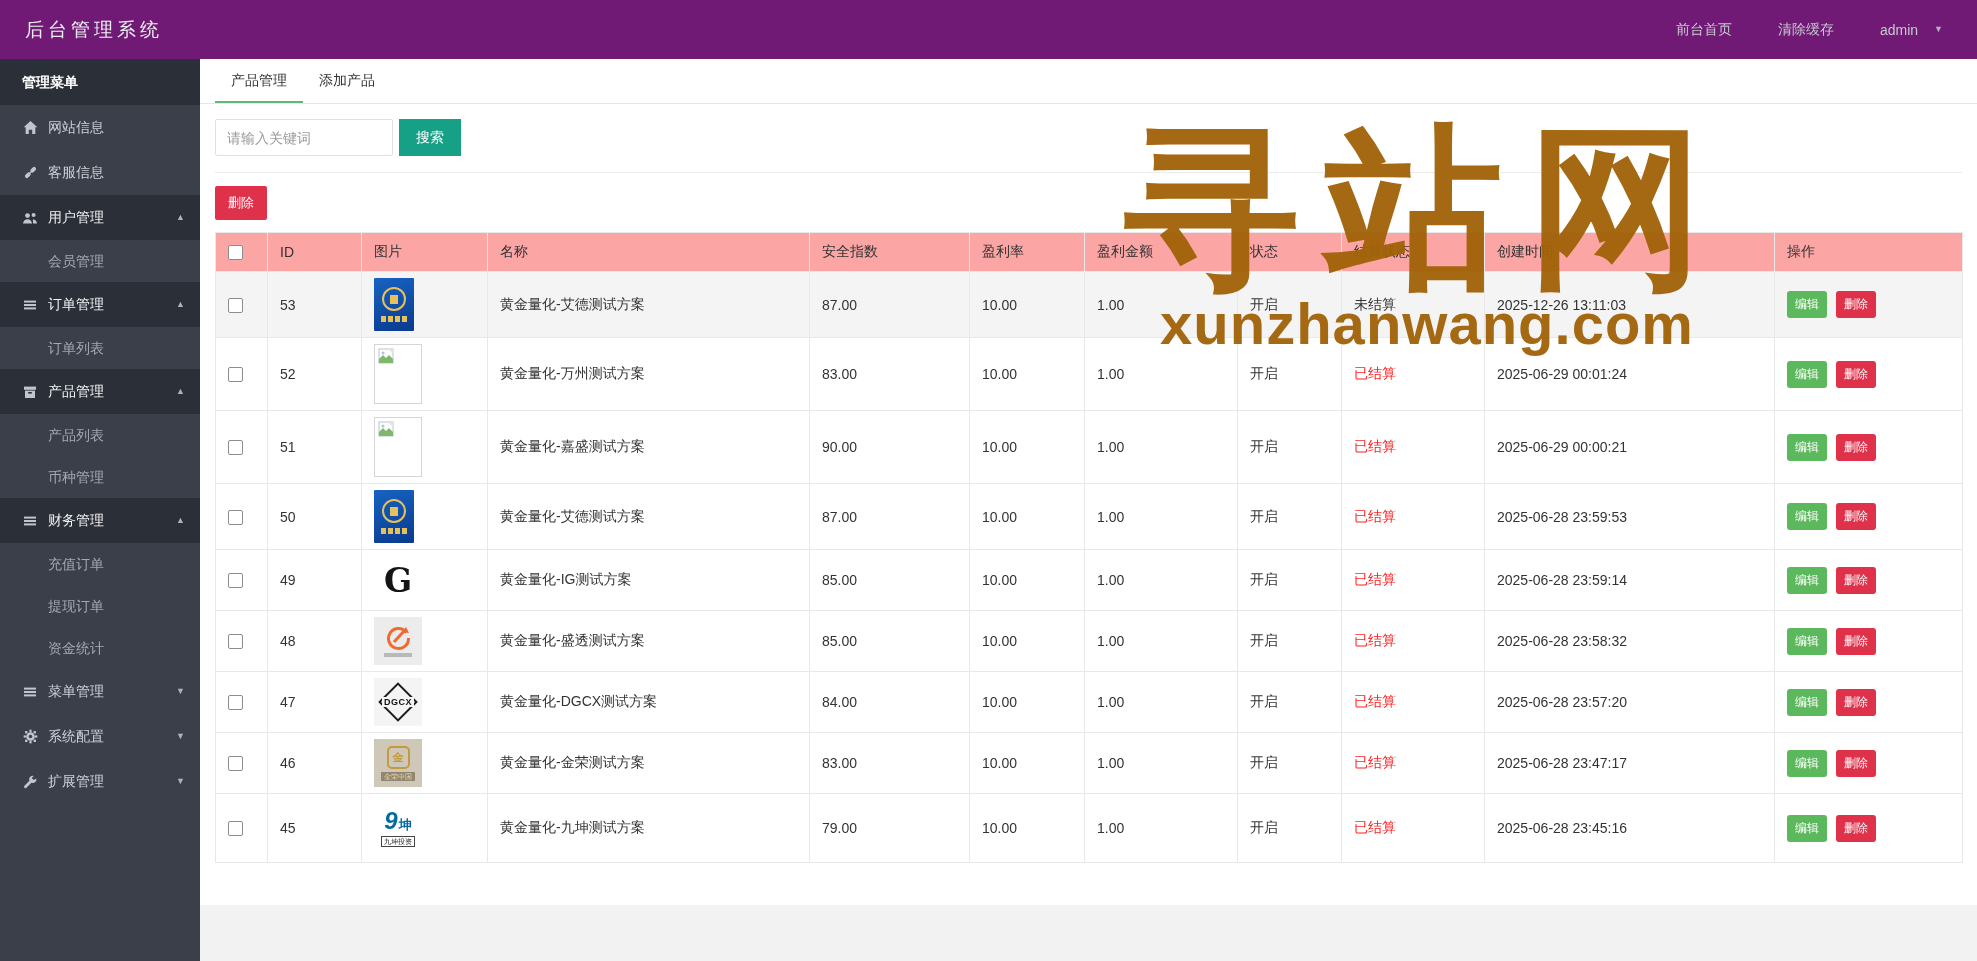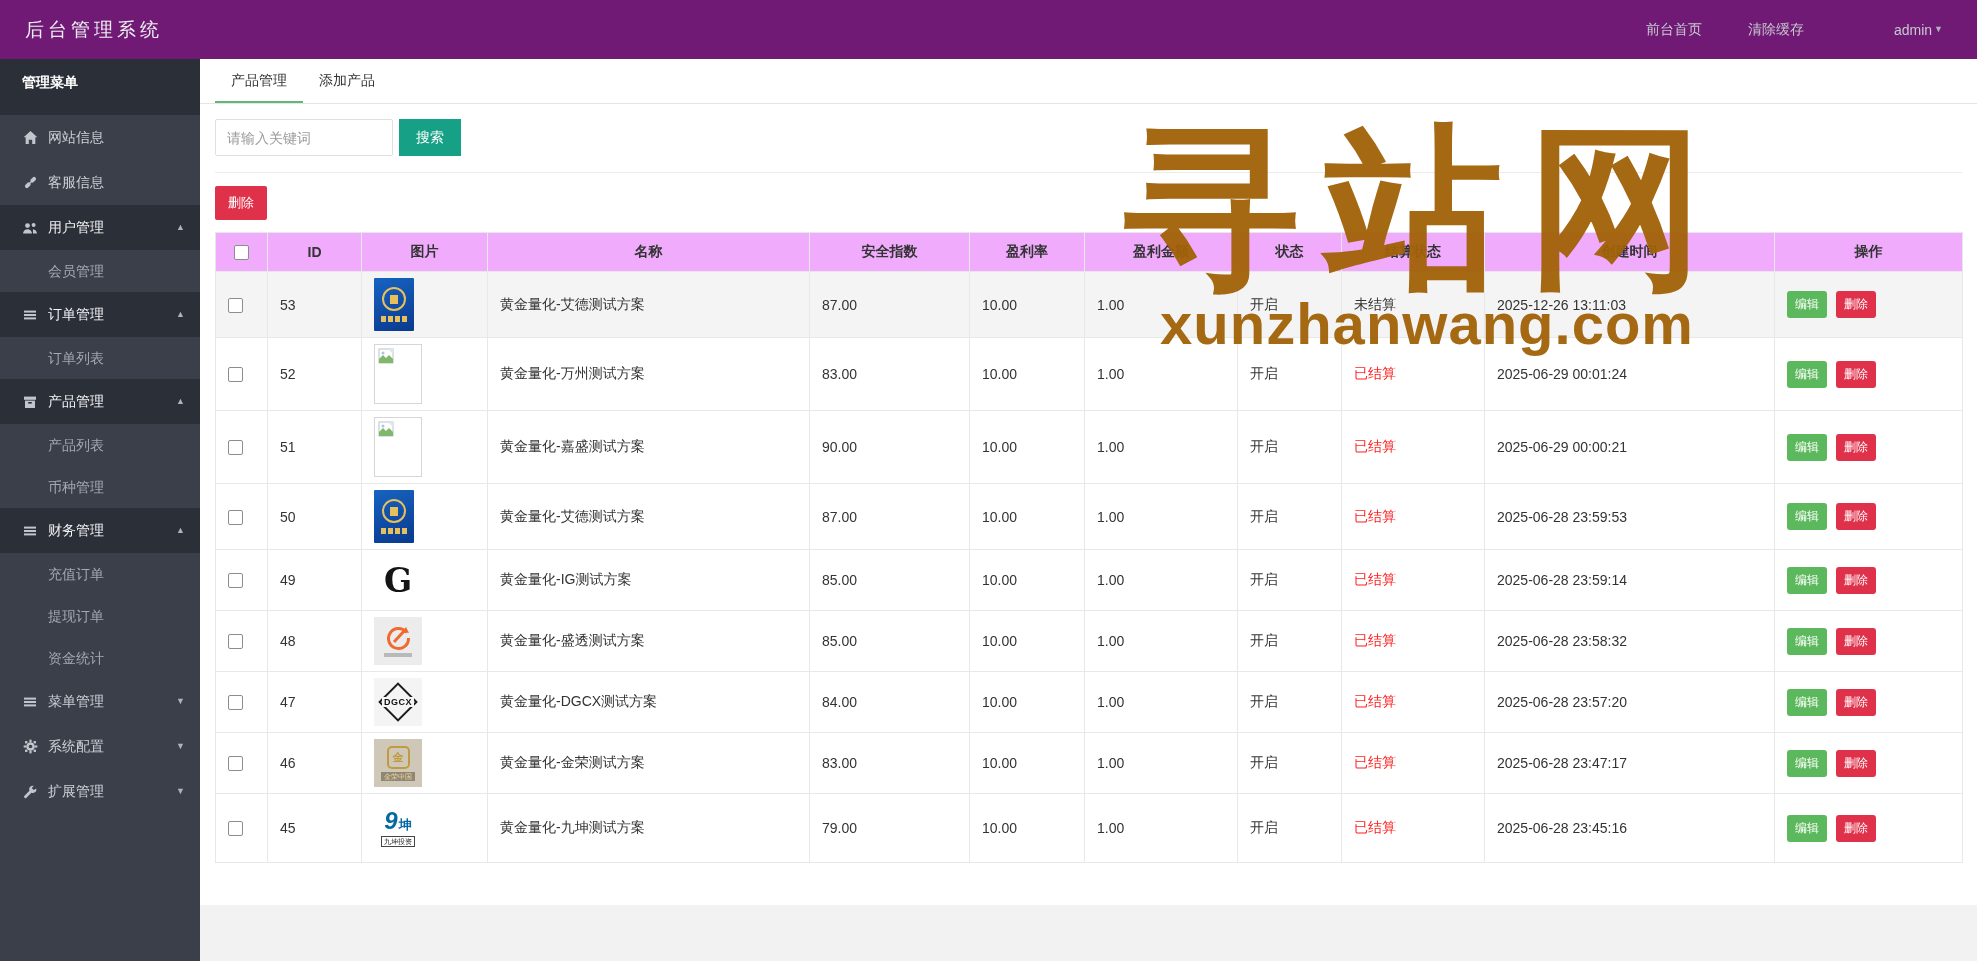--- a/index.html
+++ b/index.html
@@ -4,26 +4,26 @@
 <style>
   html,body{margin:0;padding:0;}
   body{width:1977px;height:961px;overflow:hidden;position:relative;background:#fff;
        font-family:"Liberation Sans","DejaVu Sans",sans-serif;color:#333;}
   
   .topbar{height:59px;background:#701a75;display:flex;align-items:center;
           justify-content:space-between;padding:0 34px 0 25px;box-sizing:border-box;}
   .brand{color:#eceff2;font-size:19px;letter-spacing:4px;}
   .topbar-right{display:flex;align-items:center;gap:46px;}
   .toplink{color:#c6c9cf;font-size:14px;cursor:pointer;}
-  .userbox{color:#c6c9cf;font-size:14px;cursor:pointer;display:flex;align-items:center;gap:2px;margin-left:44px;}
+  .userbox{color:#c6c9cf;font-size:14px;cursor:pointer;display:flex;align-items:center;gap:16px;}
   .caret{font-size:9px;color:#aeb2ba;line-height:1;}
   
   .layout{display:flex;height:902px;}
   .sidebar{width:200px;background:#3a3f4a;flex-shrink:0;overflow:hidden;}
-  .side-header{height:56px;line-height:46px;padding-left:22px;background:#2b2f38;
+  .side-header{height:46px;line-height:46px;padding-left:22px;background:#2b2f38;
                color:#fff;font-size:14px;font-weight:bold;}
   .side-item{height:45px;display:flex;align-items:center;padding:0 15px 0 21px;
              color:#cdd0d6;font-size:14px;cursor:pointer;box-sizing:border-box;}
   .side-item .icon{width:18px;margin-right:9px;display:inline-flex;justify-content:center;color:#c2c5cc;}
   .side-item.open{background:#2b2f38;color:#f2f3f5;}
   .side-item .caret{margin-left:auto;}
   .side-child{height:42px;line-height:42px;padding-left:48px;color:#a4a8b0;
               font-size:14px;cursor:pointer;}
   
   .main{flex:1;display:flex;flex-direction:column;background:#fff;min-width:0;}
@@ -36,21 +36,21 @@
                 padding:0 11px;font-size:14px;color:#333;outline:none;border-radius:2px;}
   .search-input::placeholder{color:#9a9a9a;}
   .search-btn{height:37px;margin-left:6px;padding:0 17px;border:none;background:#16a085;
               color:#fff;font-size:14px;cursor:pointer;border-radius:0;}
   .bulk-row{margin:13px 15px 12px;}
   .btn-red{background:#e0314b;color:#fff;border:none;padding:8px 13px;font-size:13px;
            border-radius:2px;cursor:pointer;}
   
   table{width:1747px;margin:0 15px;border-collapse:collapse;font-size:14px;color:#333;table-layout:fixed;}
   th,td{border:1px solid #e8e8e8;text-align:left;padding:6px 12px;overflow:hidden;}
-  thead th{background:#f0abfc;font-weight:bold;height:26px;text-align:center;}
+  thead th{background:#fca5a5;font-weight:normal;height:26px;}
   tbody tr{height:58px;}
   tbody tr.hl{background:#f4f4f4;}
   .cb{width:13px;height:13px;border:1px solid #8d8d8d;border-radius:2px;background:#fff;
       display:inline-block;vertical-align:middle;cursor:pointer;}
   .settle-red{color:#ff1e1e;}
   .act-btn{display:inline-block;border:none;color:#fff;font-size:12px;padding:5px 8px;
            border-radius:3px;cursor:pointer;}
   .act-edit{background:#5cb85c;margin-right:9px;}
   .act-del{background:#e0314b;}
   

